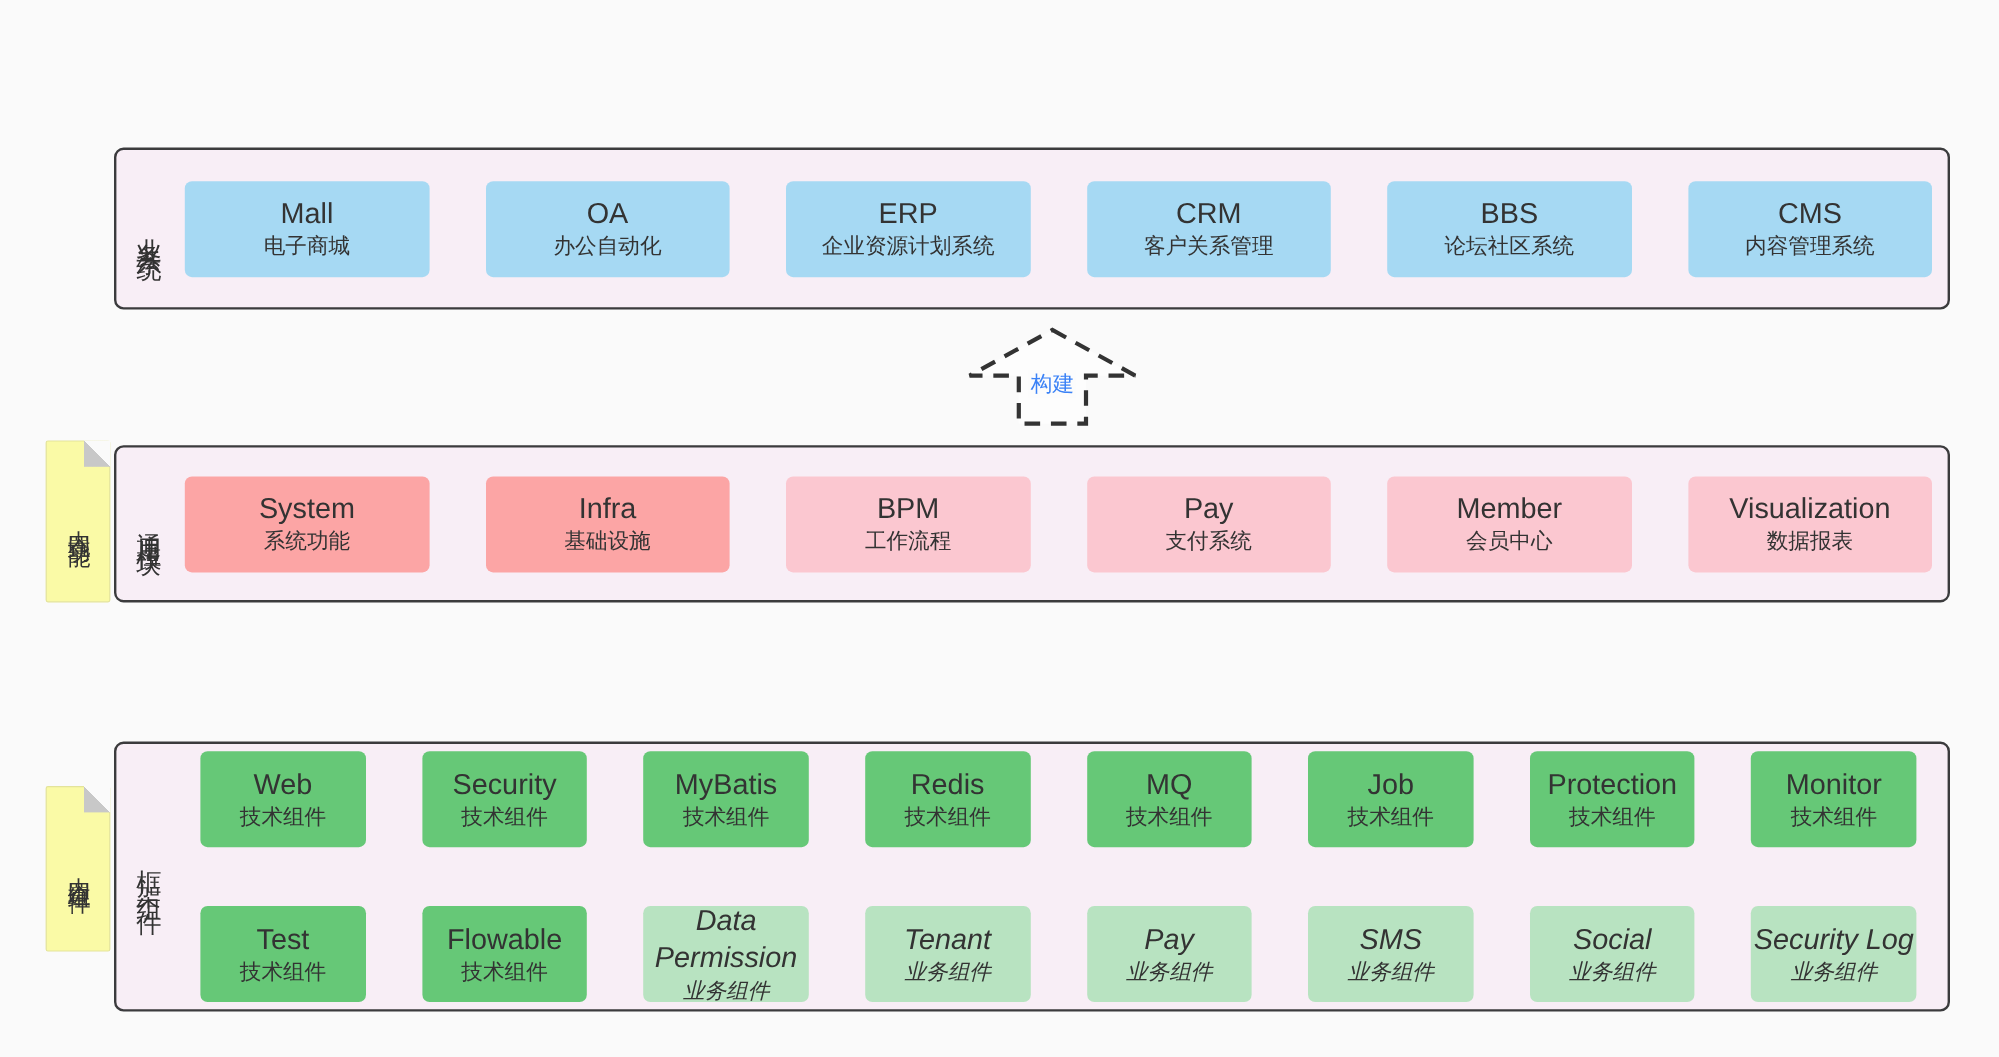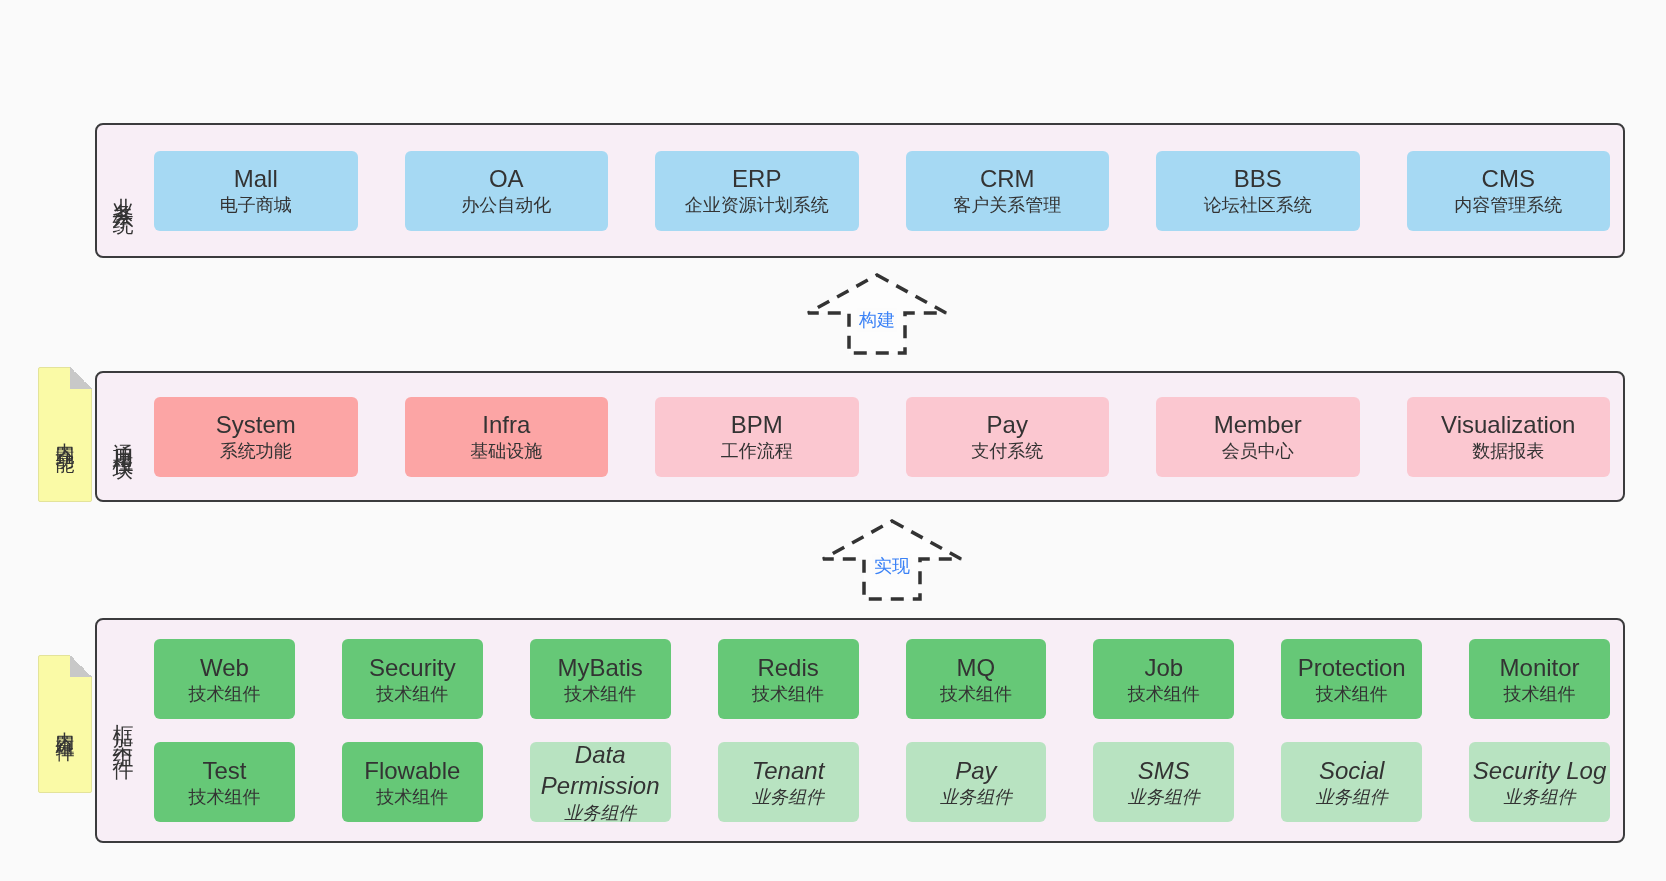--- a/index.html
+++ b/index.html
@@ -51,21 +51,21 @@
     margin: 0 13px 0 15px;
   }
   .rows {
     flex: 1;
     display: flex;
     flex-direction: column;
     justify-content: center;
     gap: 23px;
     margin: 0 13px 0 15px;
   }
-  .rows .row { margin: 0; }
+  .rows .row { margin: 13px; }
 
   
   .box {
     flex: 1;
     height: 80px;
     border-radius: 6px;
     display: flex;
     flex-direction: column;
     justify-content: center;
     align-items: center;
@@ -195,26 +195,20 @@
         <span class="box-name">Member</span>
         <span class="box-desc">会员中心</span>
       </div>
       <div class="box v-pink">
         <span class="box-name">Visualization</span>
         <span class="box-desc">数据报表</span>
       </div>
     </div>
   </div>
 
-  <div class="arrow" id="arrow-implement">
-    <svg viewBox="0 0 142 84">
-      <polygon points="71,3 140,41 99,41 99,81 43,81 43,41 2,41" fill="#fdfdfd" stroke="#333333" stroke-width="3.5" stroke-dasharray="13 9"></polygon>
-    </svg>
-    <span class="arrow-label">实现</span>
-  </div>
 
   <div class="tag" id="tag-components">
     <div class="fold"></div>
     <div class="tag-text">内置组件</div>
   </div>
   <div class="section" id="sec-components">
     <div class="vlabel">框架组件</div>
     <div class="rows">
       <div class="row">
         <div class="box v-green">

